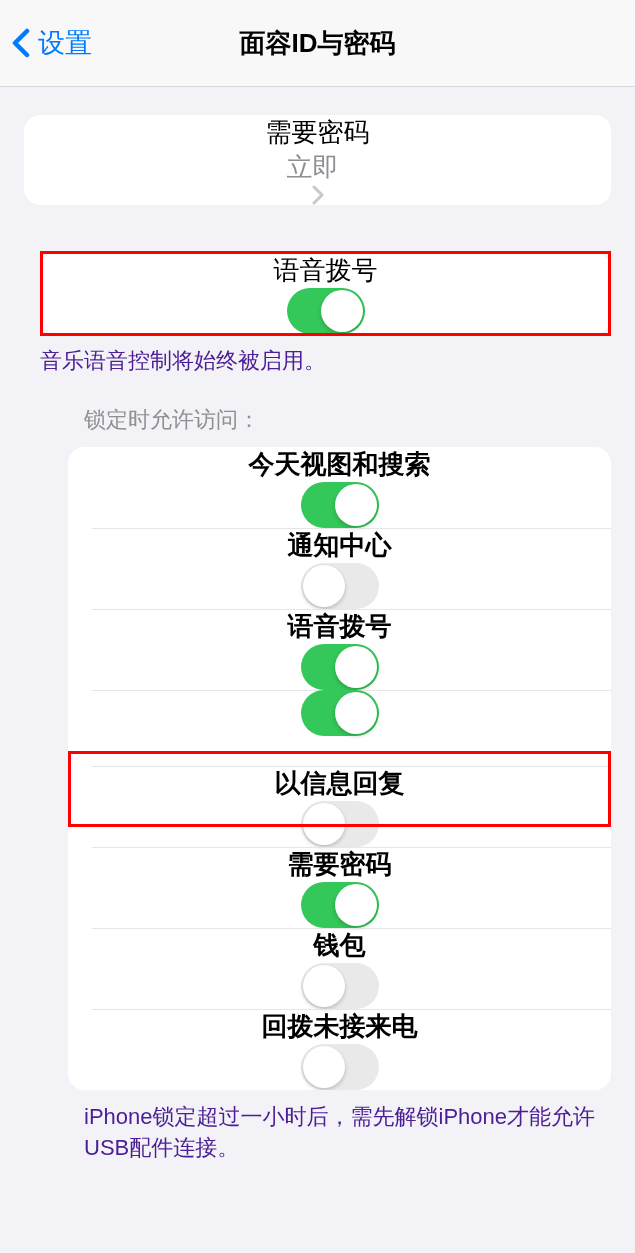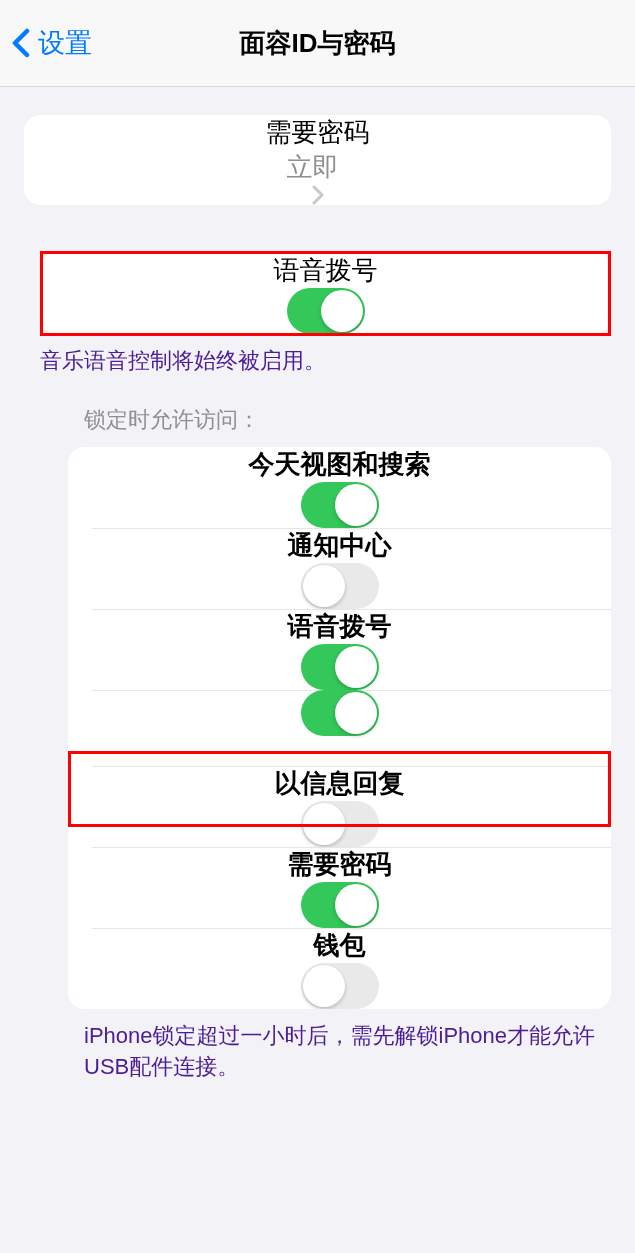--- a/index.html
+++ b/index.html
@@ -245,19 +245,25 @@
             <div class="toggle on">
               <div class="toggle-knob"></div>
             </div>
           </div>
           <div class="row">
             <div class="row-label">钱包</div>
             <div class="toggle off">
               <div class="toggle-knob"></div>
             </div>
           </div>
+          <div class="row">
+            <div class="row-label">回拨未接来电</div>
+            <div class="toggle off">
+              <div class="toggle-knob"></div>
+            </div>
+          </div>
         </div>
       <div class="highlight-overlay hl2"></div>
     </div>
     <div class="footer-text">iPhone锁定超过一小时后，需先解锁iPhone才能允许USB配件连接。</div>
   </div>
 
 </div>
 
 </body></html>

